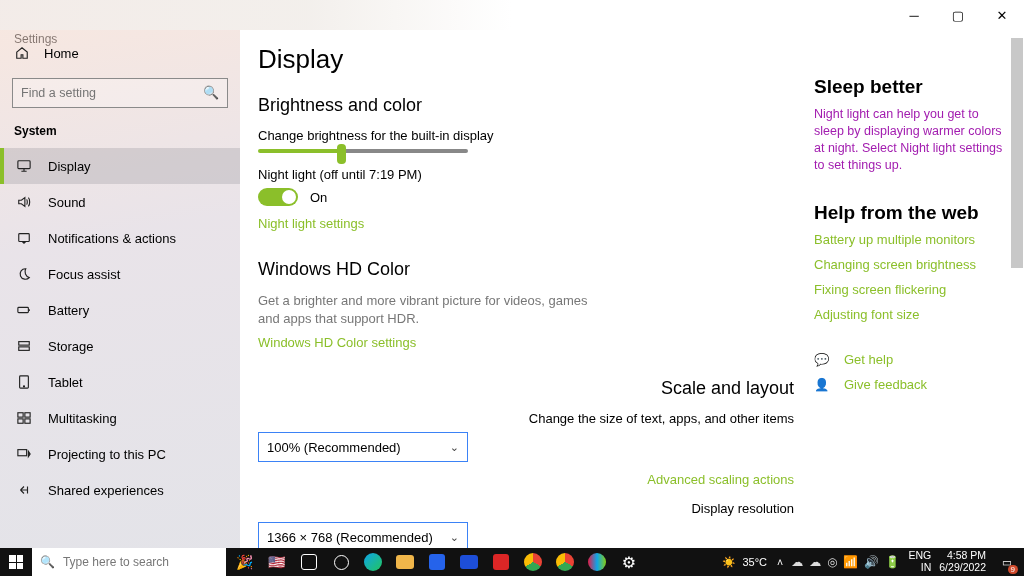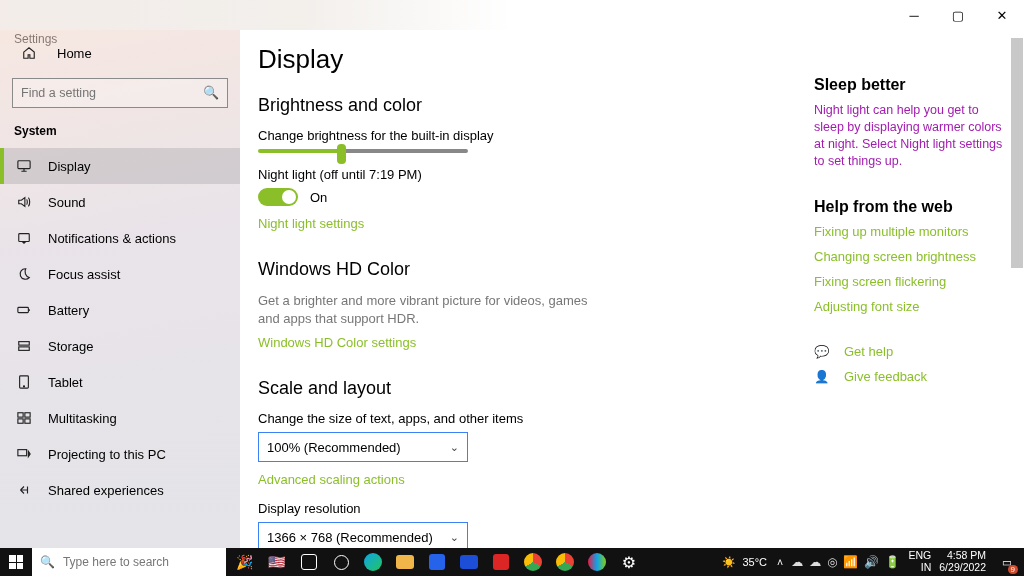--- a/index.html
+++ b/index.html
@@ -7,21 +7,21 @@
 
 .window { width: 1024px; height: 548px; display: flex; flex-direction: column; background: #fff; }
 .titlebar { height: 30px; display: flex; align-items: center; background: linear-gradient(90deg, rgba(220,200,190,0.35), rgba(220,210,200,0.35) 30%, #fff 50%); }
 .titlebar-title { font-size: 12px; padding-left: 14px; color: #000; margin-top: 48px; }
 .titlebar-spacer { flex: 1; }
 .titlebar-btn { width: 44px; height: 30px; display: flex; align-items: center; justify-content: center; color: #000; font-size: 13px; }
 
 .content { flex: 1; display: flex; min-height: 0; }
 
 .sidebar { width: 240px; background: linear-gradient(170deg, rgba(240,212,200,0.55), rgba(215,205,215,0.55) 40%, rgba(200,200,210,0.5) 100%); display: flex; flex-direction: column; padding-top: 6px; }
-.home-row { display: flex; align-items: center; height: 34px; padding: 0 21px; gap: 20px; font-size: 13px; margin-bottom: 8px; }
+.home-row { display: flex; align-items: center; height: 34px; padding: 0 14px; gap: 14px; font-size: 13px; margin-bottom: 8px; }
 .search-wrap { margin: 0 12px 10px 12px; }
 .search-input { width: 100%; height: 30px; border: 1px solid #8a8a8a; background: rgba(255,255,255,0.25); padding: 0 28px 0 8px; font-size: 12.5px; color: #555; outline: none; }
 .search-wrap { position: relative; }
 .search-icon { position: absolute; right: 8px; top: 7px; color: #555; font-size: 13px; }
 .section-label { font-size: 12px; font-weight: 600; padding: 6px 14px 10px 14px; color: #000; }
 .nav-list { display: flex; flex-direction: column; overflow: hidden; }
 .nav-item { display: flex; align-items: center; gap: 16px; height: 36px; padding: 0 16px; font-size: 13px; color: #000; position: relative; }
 .nav-item.active { background: rgba(130,130,140,0.25); }
 .nav-item.active::before { content: ""; position: absolute; left: 0; top: 0; bottom: 0; width: 4px; background: #8bbf2a; }
 .nav-icon { width: 16px; height: 16px; display: flex; align-items: center; justify-content: center; font-size: 13px; color: #222; }
@@ -43,21 +43,21 @@
 .toggle-state { font-size: 13px; }
 
 .link { color: #8bbf2a; font-size: 13px; display: inline-block; margin-bottom: 4px; cursor: pointer; }
 .muted { color: #777; font-size: 13px; line-height: 1.35; margin-bottom: 6px; max-width: 340px; }
 
 .block { margin-bottom: 24px; }
 
 .dropdown { width: 210px; height: 30px; border: 1px solid #3b82f6; display: flex; align-items: center; justify-content: space-between; padding: 0 8px; font-size: 13px; background: #fff; margin: 4px 0 8px 0; }
 .chevron { font-size: 11px; color: #444; }
 
-.right-title { font-size: 16px; font-weight: 600; margin-bottom: 8px; }
+.right-title { font-size: 19px; font-weight: 600; margin-bottom: 8px; }
 .right-text { font-size: 12.5px; color: #a21caf; line-height: 1.35; margin-bottom: 28px; }
 .right-links { display: flex; flex-direction: column; gap: 6px; margin-bottom: 26px; }
 .help-row { display: flex; align-items: center; gap: 16px; font-size: 12.5px; margin-bottom: 10px; }
 .help-row .link { margin: 0; }
 .help-icon { width: 14px; color: #222; }
 
 .scrollbar { position: absolute; right: 0; top: 0; bottom: 0; width: 14px; }
 .scrollthumb { position: absolute; top: 38px; right: 1px; width: 12px; height: 230px; background: #c8c8c8; border-radius: 0; }
 
 .taskbar { position: absolute; bottom: 0; left: 0; right: 0; height: 28px; background: #111; display: flex; align-items: center; color: #fff; font-size: 11px; }
@@ -215,21 +215,21 @@
           </div>
           <span class="link">Night light settings</span>
         </div>
 
         <div class="block">
           <div class="subhead">Windows HD Color</div>
           <div class="muted">Get a brighter and more vibrant picture for videos, games and apps that support HDR.</div>
           <span class="link">Windows HD Color settings</span>
         </div>
 
-        <div class="block" style="margin-bottom:26px;">
+        <div class="block" style="margin-bottom:26px;text-align:right;">
           <div class="subhead">Scale and layout</div>
           <div class="label-sm">Change the size of text, apps, and other items</div>
           <div class="dropdown">
             <span>100% (Recommended)</span>
             <span class="chevron">⌄</span>
           </div>
           <span class="link">Advanced scaling actions</span>
           <div class="label-sm" style="margin-top:10px;">Display resolution</div>
           <div class="dropdown">
             <span>1366 × 768 (Recommended)</span>
@@ -238,21 +238,21 @@
           
         </div>
       </div>
 
       <div class="right">
         <div class="right-title">Sleep better</div>
         <div class="right-text">Night light can help you get to sleep by displaying warmer colors at night. Select Night light settings to set things up.</div>
 
         <div class="right-title">Help from the web</div>
         <div class="right-links">
-          <span class="link">Fixing up multiple monitors</span>
+          <span class="link">Battery up multiple monitors</span>
           <span class="link">Changing screen brightness</span>
           <span class="link">Fixing screen flickering</span>
           <span class="link">Adjusting font size</span>
         </div>
 
         <div class="help-row">
           <span class="help-icon">💬</span>
           <span class="link">Get help</span>
         </div>
         <div class="help-row">

